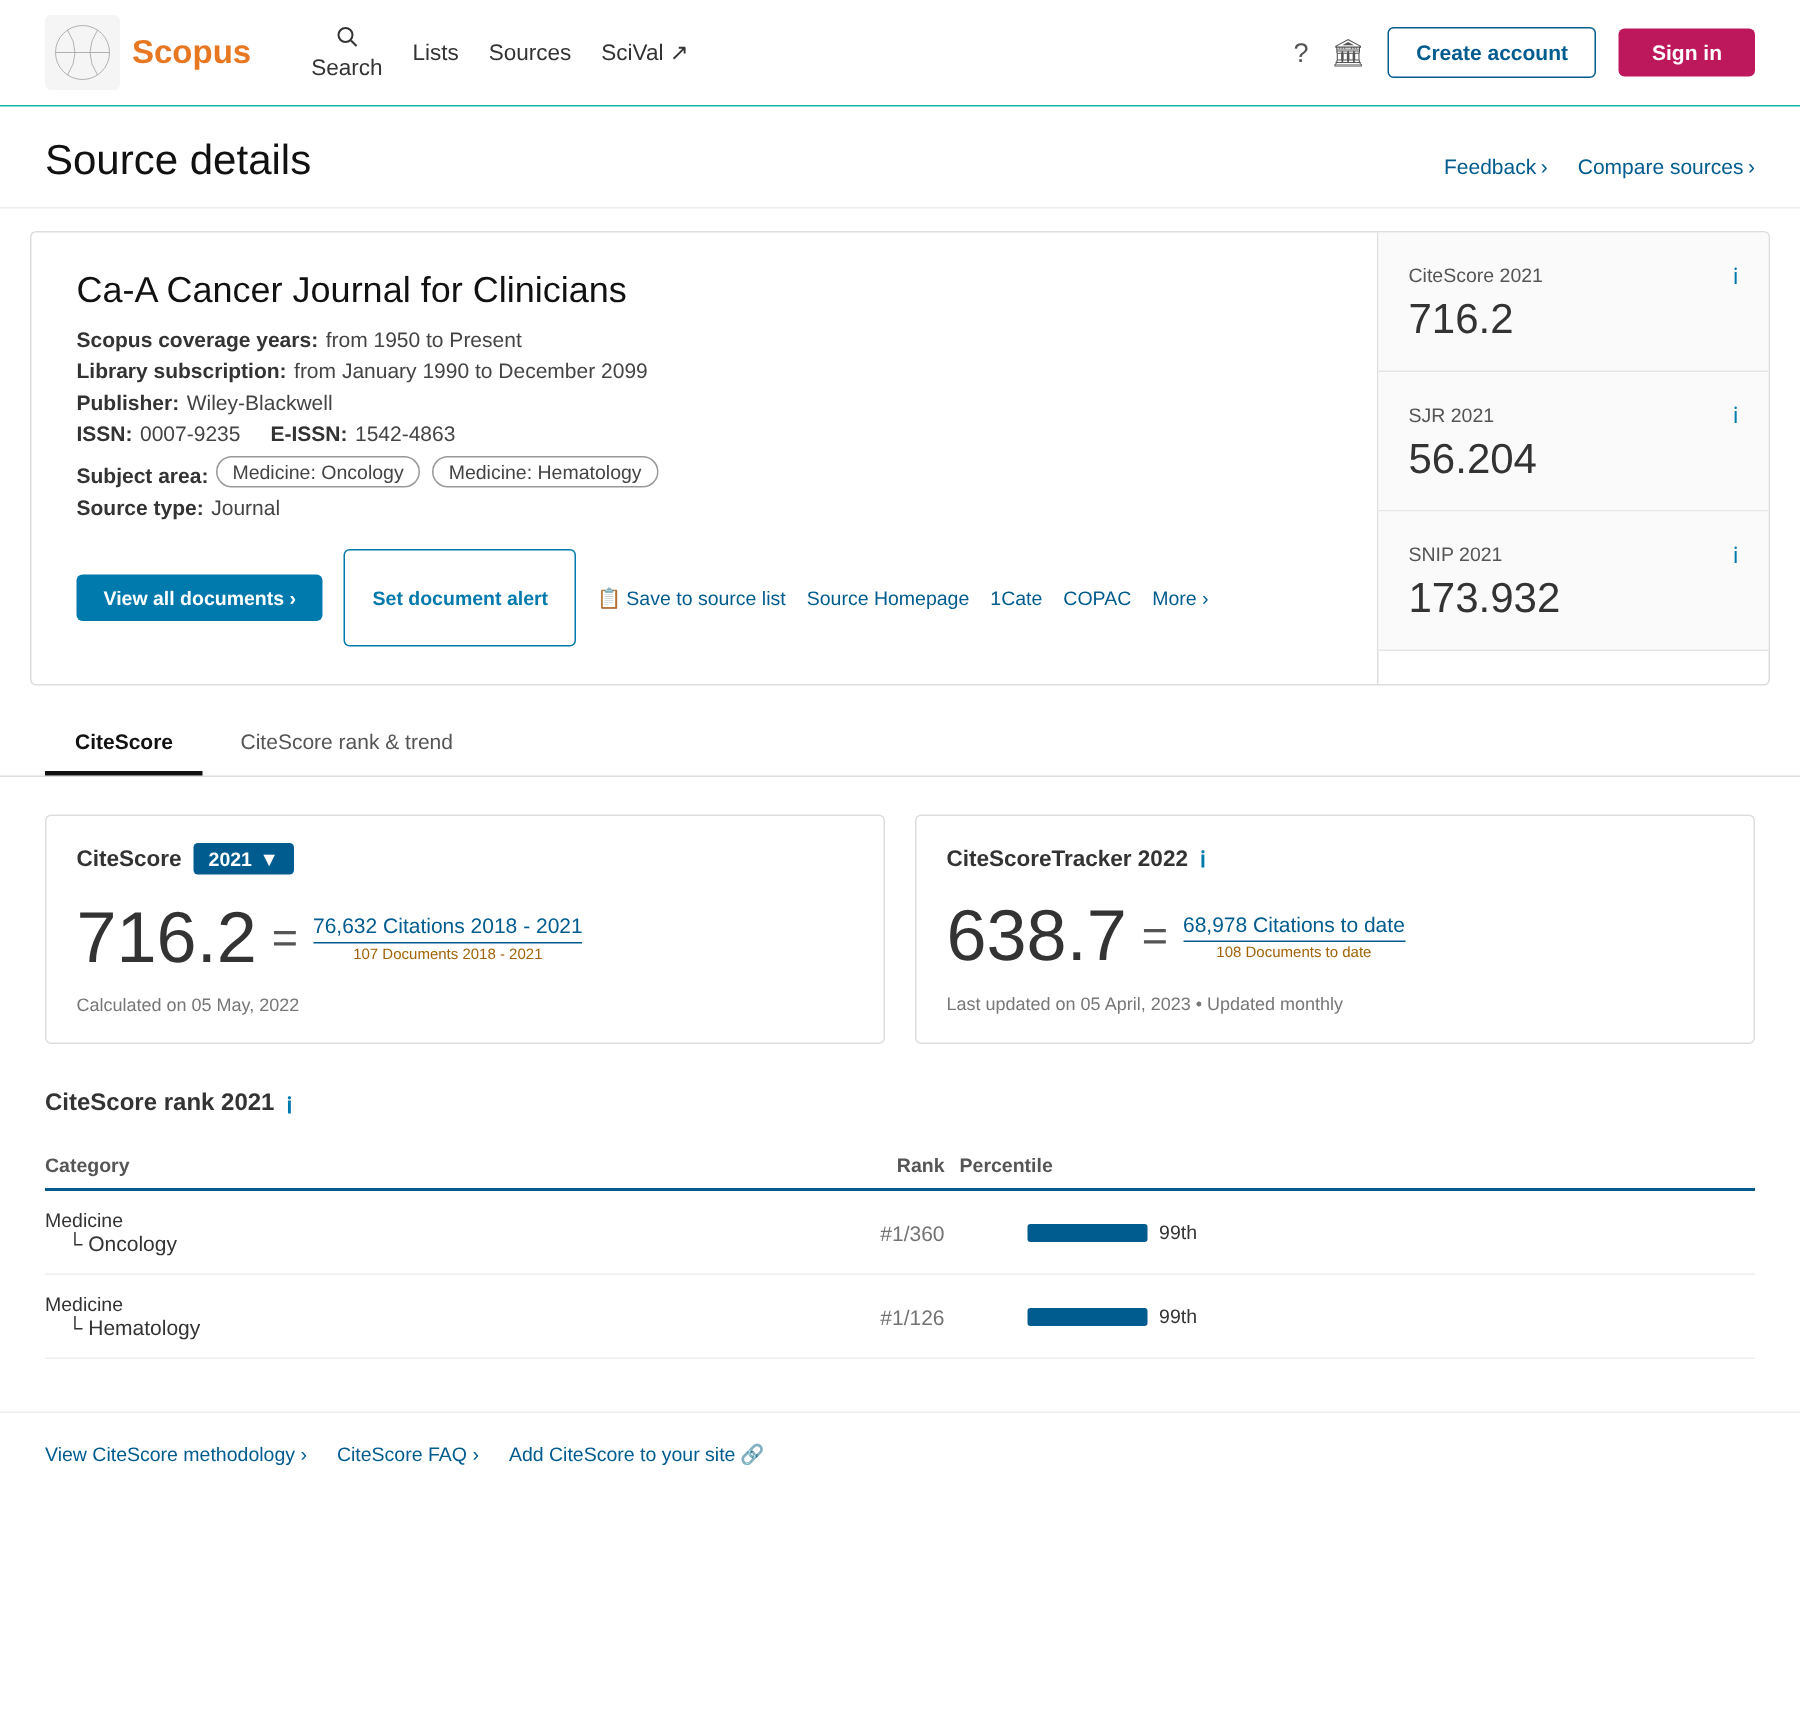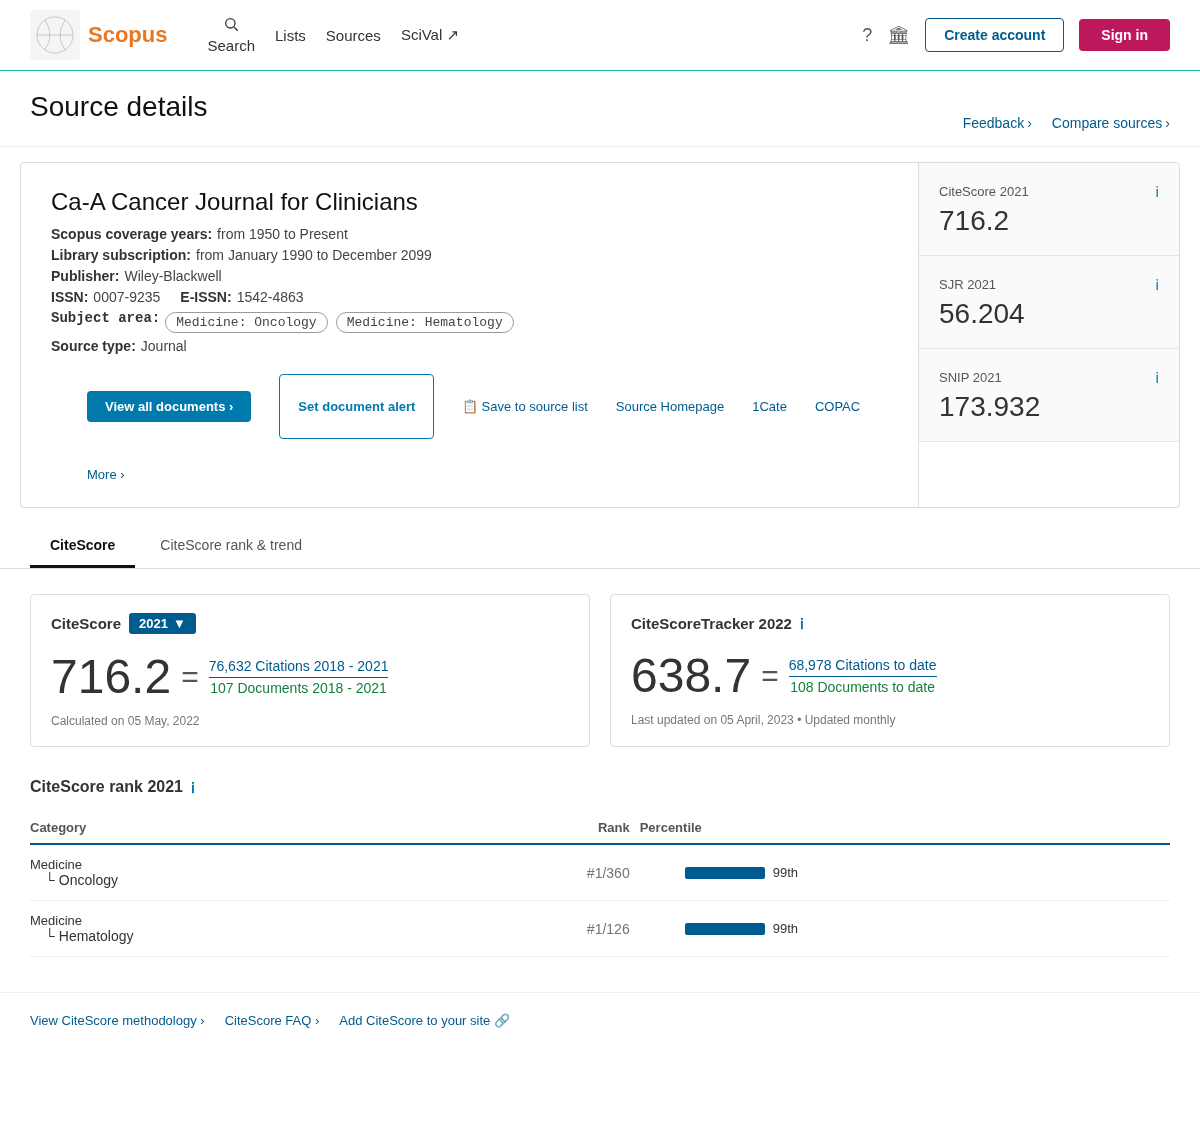--- a/index.html
+++ b/index.html
@@ -86,21 +86,21 @@
     }
     .page-title {
       font-size: 28px;
       font-weight: 400;
       color: #111;
     }
     .header-actions {
       display: flex;
       align-items: center;
       gap: 20px;
-      margin-top: 24px;
+      margin-top: 12px;
     }
     .action-link {
       color: #005b8e;
       text-decoration: none;
       font-size: 14px;
       cursor: pointer;
       display: flex;
       align-items: center;
       gap: 3px;
     }
@@ -141,25 +141,24 @@
     }
     .tag {
       border: 1px solid #999;
       border-radius: 20px;
       padding: 2px 10px;
       font-size: 13px;
       color: #444;
     }
     .action-buttons {
       display: flex;
-      gap: 28px;
+      gap: 14px;
       margin-top: 20px;
       align-items: center;
       flex-wrap: wrap;
-      margin-left: 36px;
     }
     .btn-primary {
       background: #007aad;
       color: #fff;
       border: none;
       padding: 8px 18px;
       border-radius: 4px;
       cursor: pointer;
       font-size: 13px;
       font-weight: 600;
@@ -294,22 +293,22 @@
       gap: 2px;
     }
     .cs-numerator {
       color: #005b8e;
       font-size: 14px;
       border-bottom: 1.5px solid #005b8e;
       padding-bottom: 3px;
       text-align: center;
     }
     .cs-denominator {
-      color: #15803d;
-      font-size: 14px;
+      color: #a16207;
+      font-size: 10px;
       text-align: center;
     }
     .cs-note {
       font-size: 12px;
       color: #777;
       margin-top: 5px;
     }
 
     
     .rank-section {
@@ -469,21 +468,21 @@
       <div class="meta-row">
         <span class="meta-label">Publisher:</span>
         <span>Wiley-Blackwell</span>
       </div>
       <div class="meta-row">
         <span class="meta-label">ISSN:</span>
         <span>0007-9235</span>
         <span style="margin-left:15px;" class="meta-label">E-ISSN:</span>
         <span>1542-4863</span>
       </div>
-      <div class="meta-row" style="align-items:flex-start;font-family:Liberation Mono, monospace;">
+      <div class="meta-row" style="align-items:flex-end;">
         <span class="meta-label">Subject area:</span>
         <div class="subject-tags">
           <span class="tag">Medicine: Oncology</span>
           <span class="tag">Medicine: Hematology</span>
         </div>
       </div>
       <div class="meta-row">
         <span class="meta-label">Source type:</span>
         <span>Journal</span>
       </div>

